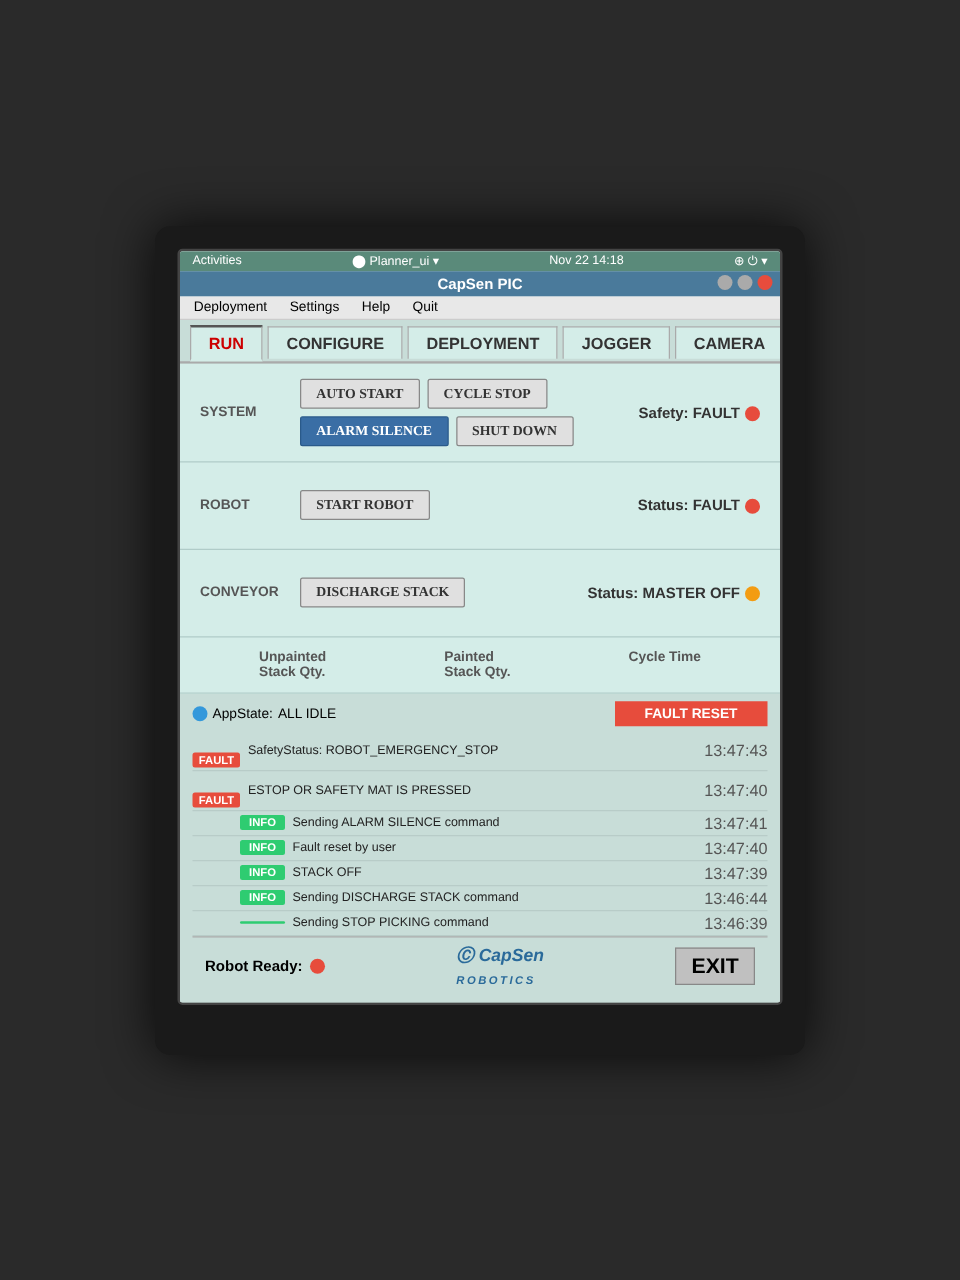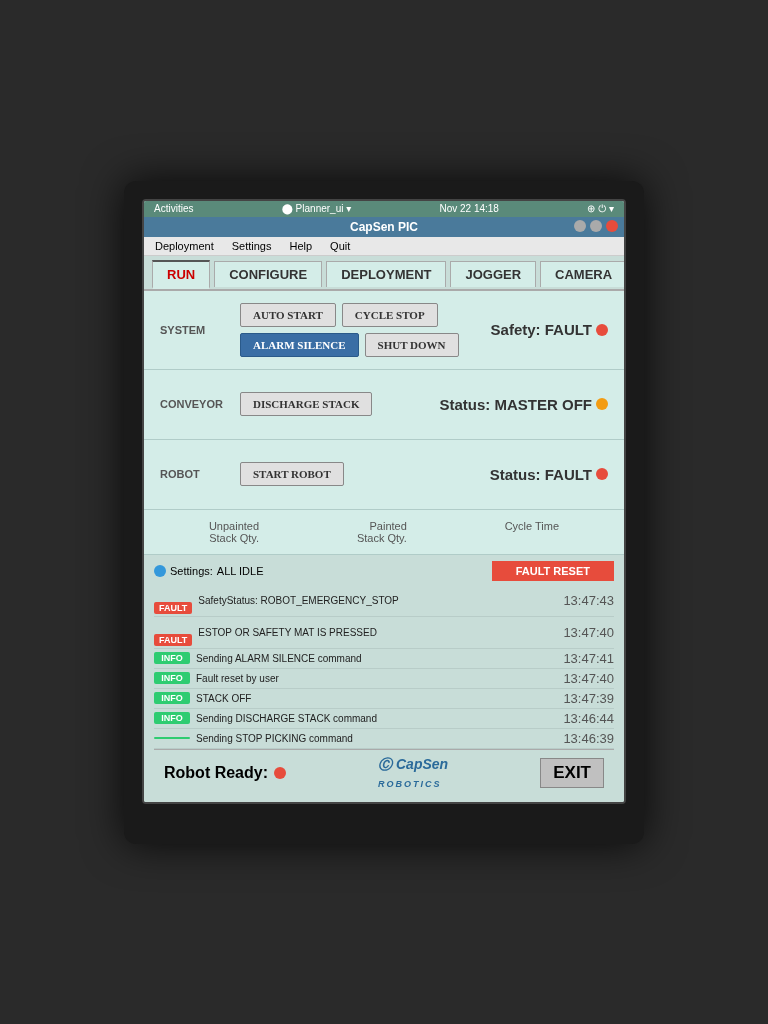--- a/index.html
+++ b/index.html
@@ -108,25 +108,25 @@
       text-transform: uppercase;
     }
     .section-controls {
       flex: 1;
       display: flex;
       flex-wrap: wrap;
       gap: 6px;
       align-items: center;
     }
     .section-status {
-      font-size: 15px;
+      font-size: 12px;
       font-weight: bold;
       color: #333;
       display: flex;
-      align-items: center;
+      align-items: flex-end;
       gap: 4px;
       white-space: nowrap;
     }
     
     .btn {
       padding: 5px 12px;
       font-size: 11px;
       font-weight: bold;
       border: 1px solid #888;
       cursor: pointer;
@@ -153,24 +153,24 @@
     .dot-yellow { background: #f39c12; }
     .dot-blue { background: #3498db; }
     
     .stats-row {
       display: flex;
       padding: 10px 16px;
       border-bottom: 1px solid #b0ccc8;
       justify-content: space-around;
     }
     .stat-item {
-      text-align: right;
+      text-align: left;
       font-size: 11px;
       color: #555;
-      font-weight: normal;
+      font-weight: bold;
     }
     
     .bottom-panel {
       background: #c8ddd8;
       padding: 6px 10px;
     }
     .app-state-bar {
       display: flex;
       align-items: center;
       justify-content: space-between;
@@ -203,34 +203,34 @@
     .log-badge {
       padding: 1px 5px;
       font-size: 9px;
       font-weight: bold;
       border-radius: 2px;
       min-width: 36px;
       text-align: center;
       flex-shrink: 0;
     }
     .badge-fault { background: #e74c3c; color: white; margin-top: 15px; }
-    .badge-info { background: #2ecc71; color: white; }
+    .badge-info { background: #2ecc71; color: white; margin-left: 38px; }
     .log-message { flex: 1; color: #222; }
     .log-time { color: #555; font-size: 13px; flex-shrink: 0; }
     
     .footer-bar {
       display: flex;
       align-items: center;
       justify-content: space-between;
       padding: 6px 10px;
       background: #c8ddd8;
       border-top: 1px solid #aaa;
     }
     .robot-ready {
-      font-size: 16px;
+      font-size: 12px;
       font-weight: bold;
       display: flex;
       align-items: center;
       gap: 6px;
     }
     .logo {
       font-size: 11px;
       font-weight: bold;
       color: #2a6a9a;
       font-style: italic;
@@ -303,38 +303,38 @@
           <button class="btn btn-blue">ALARM SILENCE</button>
           <button class="btn btn-default">SHUT DOWN</button>
         </div>
         <div class="section-status">
           <span>Safety: FAULT</span>
           <span class="dot dot-red"></span>
         </div>
       </div>
 
       <div class="section-row">
+        <div class="section-label">ROBOT</div>
+        <div class="section-controls">
+          <button class="btn btn-default">START ROBOT</button>
+        </div>
+        <div class="section-status">
+          <span>Status: FAULT</span>
+          <span class="dot dot-red"></span>
+        </div>
+      </div>
+
+      <div class="section-row">
         <div class="section-label">CONVEYOR</div>
         <div class="section-controls">
           <button class="btn btn-default">DISCHARGE STACK</button>
         </div>
         <div class="section-status">
           <span>Status: MASTER OFF</span>
           <span class="dot dot-yellow"></span>
-        </div>
-      </div>
-
-      <div class="section-row">
-        <div class="section-label">ROBOT</div>
-        <div class="section-controls">
-          <button class="btn btn-default">START ROBOT</button>
-        </div>
-        <div class="section-status">
-          <span>Status: FAULT</span>
-          <span class="dot dot-red"></span>
         </div>
       </div>
 
       <div class="stats-row">
         <div class="stat-item">
           <div>Unpainted<br>Stack Qty.</div>
           <div></div>
         </div>
         <div class="stat-item">
           <div>Painted<br>Stack Qty.</div>
@@ -346,21 +346,21 @@
         </div>
       </div>
 
     </div>
 
     <div class="bottom-panel">
 
       <div class="app-state-bar">
         <div class="app-state-text">
           <span class="dot dot-blue"></span>
-          <span>Settings:</span>
+          <span>AppState:</span>
           <span>ALL IDLE</span>
         </div>
         <button class="fault-reset-btn">FAULT RESET</button>
       </div>
 
       <div>
         <div class="log-entry">
           <span class="log-badge badge-fault">FAULT</span>
           <span class="log-message">SafetyStatus: ROBOT_EMERGENCY_STOP</span>
           <span class="log-time">13:47:43</span>

